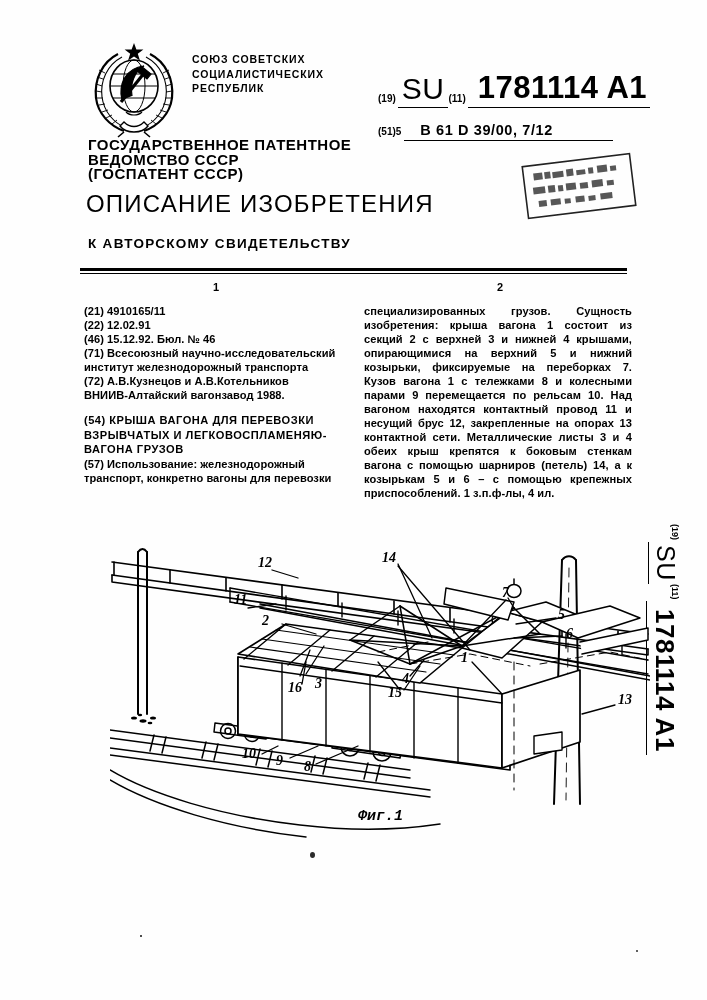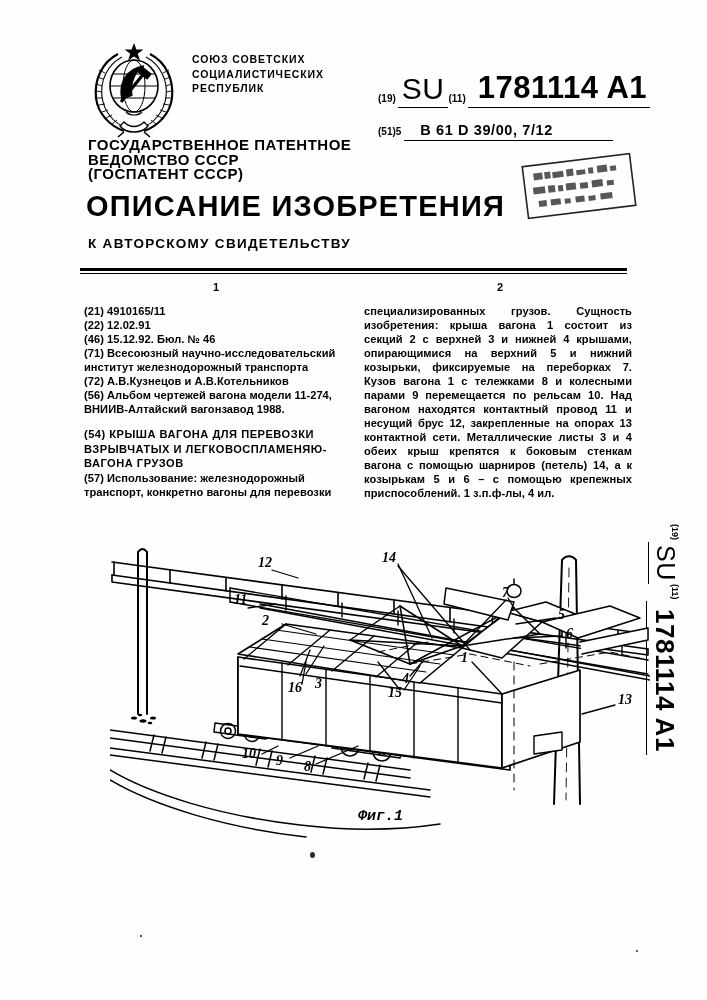--- a/index.html
+++ b/index.html
@@ -90,22 +90,22 @@
   }
   #stamp {
     position: absolute;
     left: 523px; top: 158px;
     width: 112px; height: 56px;
     transform: rotate(-7deg);
   }
   #doc-title {
     position: absolute;
     left: 86px; top: 190px;
-    font-size: 29px;
-    font-weight: bold;
+    font-size: 24px;
+    font-weight: normal;
     letter-spacing: 1.2px;
   }
   #doc-subtitle {
     position: absolute;
     left: 88px; top: 236px;
     font-size: 13.5px;
     font-weight: bold;
     letter-spacing: 1.3px;
   }
 
@@ -311,21 +311,20 @@
   <div class="col-num" id="col-num-1">1</div>
   <div class="col-num" id="col-num-2">2</div>
 
   <div class="column" id="col-left">
     <div class="biblio-line">(21) 4910165/11</div>
     <div class="biblio-line">(22) 12.02.91</div>
     <div class="biblio-line">(46) 15.12.92. Бюл. № 46</div>
     <div class="biblio-line">(71) Всесоюзный научно-исследовательский</div>
     <div class="biblio-line">институт железнодорожный транспорта</div>
     <div class="biblio-line">(72) А.В.Кузнецов и А.В.Котельников</div>
-    <div class="biblio-line">(56) Альбом чертежей вагона модели 11-274,</div>
     <div class="biblio-line">ВНИИВ-Алтайский вагонзавод 1988.</div>
 
     <div class="gap-md"></div>
 
     <div id="title-54">
       <div class="biblio-line">(54) КРЫША ВАГОНА ДЛЯ ПЕРЕВОЗКИ</div>
       <div class="biblio-line">ВЗРЫВЧАТЫХ И ЛЕГКОВОСПЛАМЕНЯЮ-</div>
       <div class="biblio-line">ВАГОНА ГРУЗОВ</div>
     </div>
 

